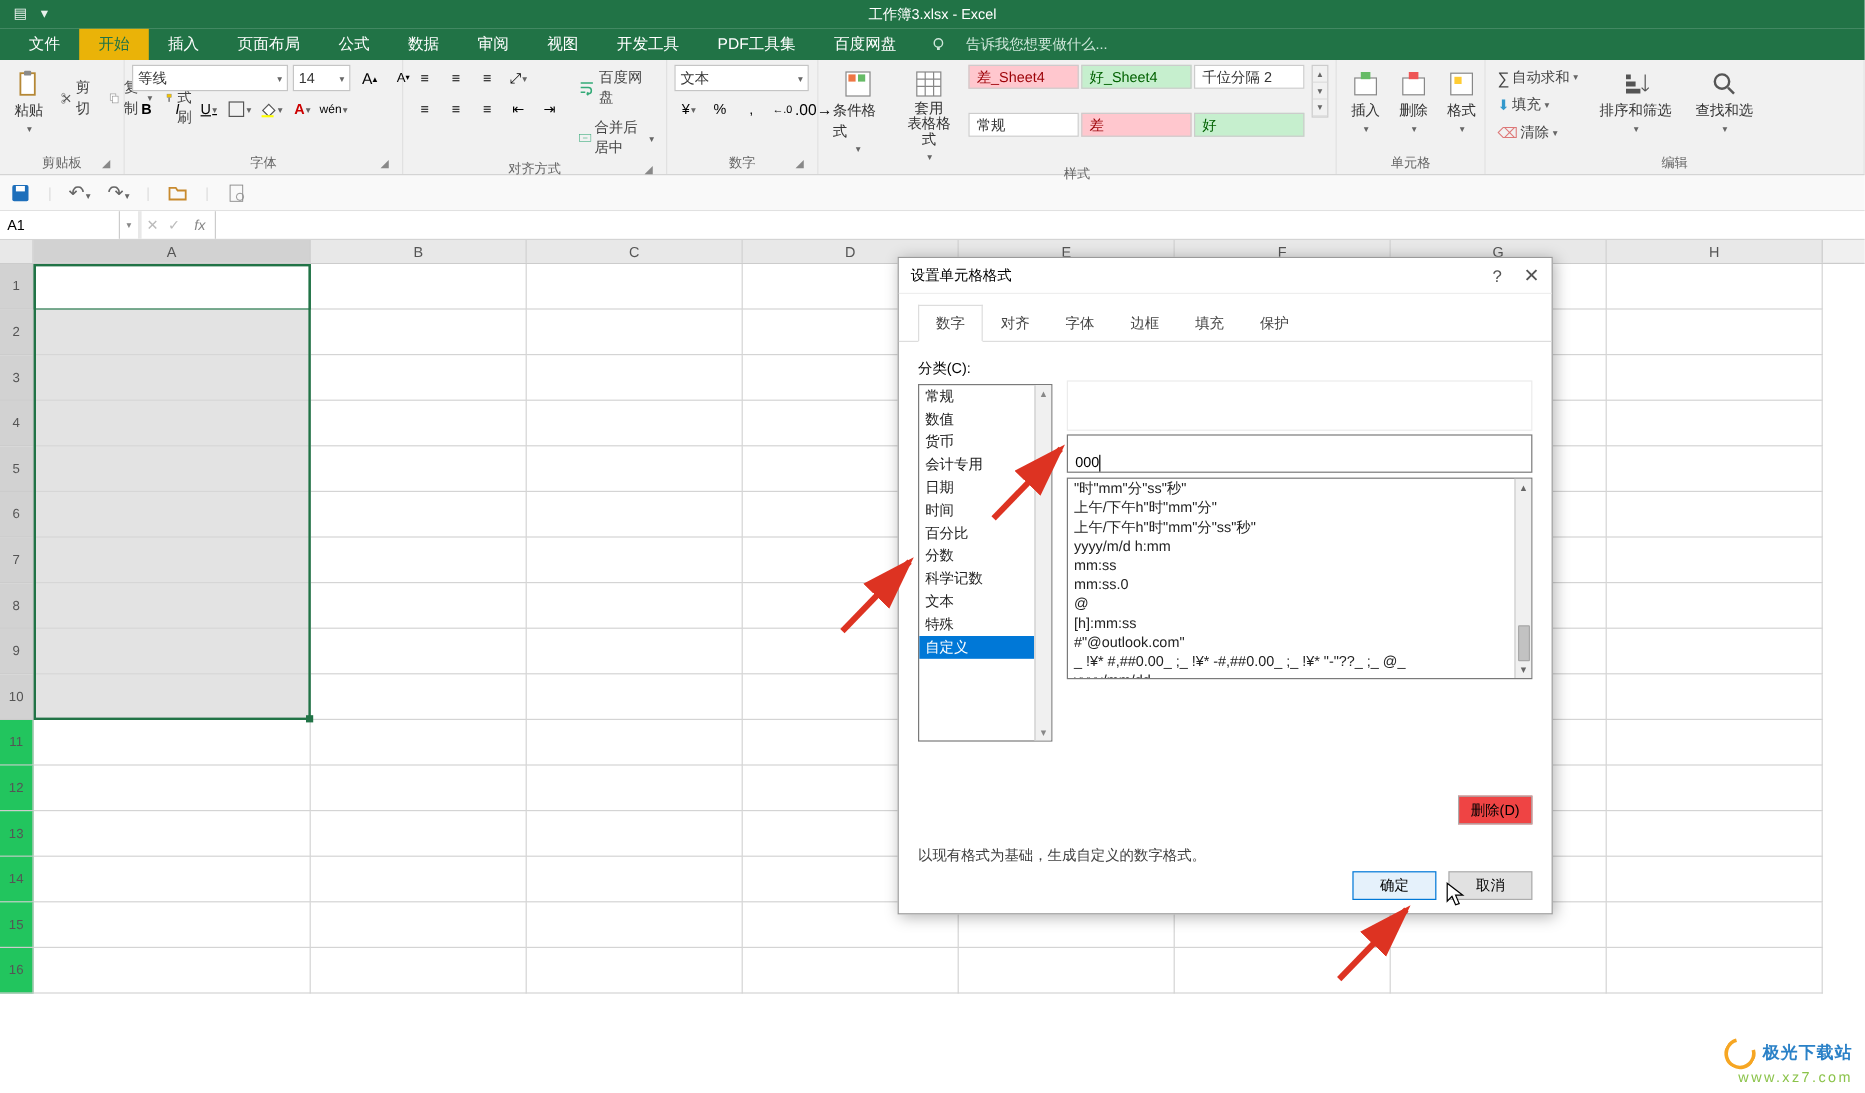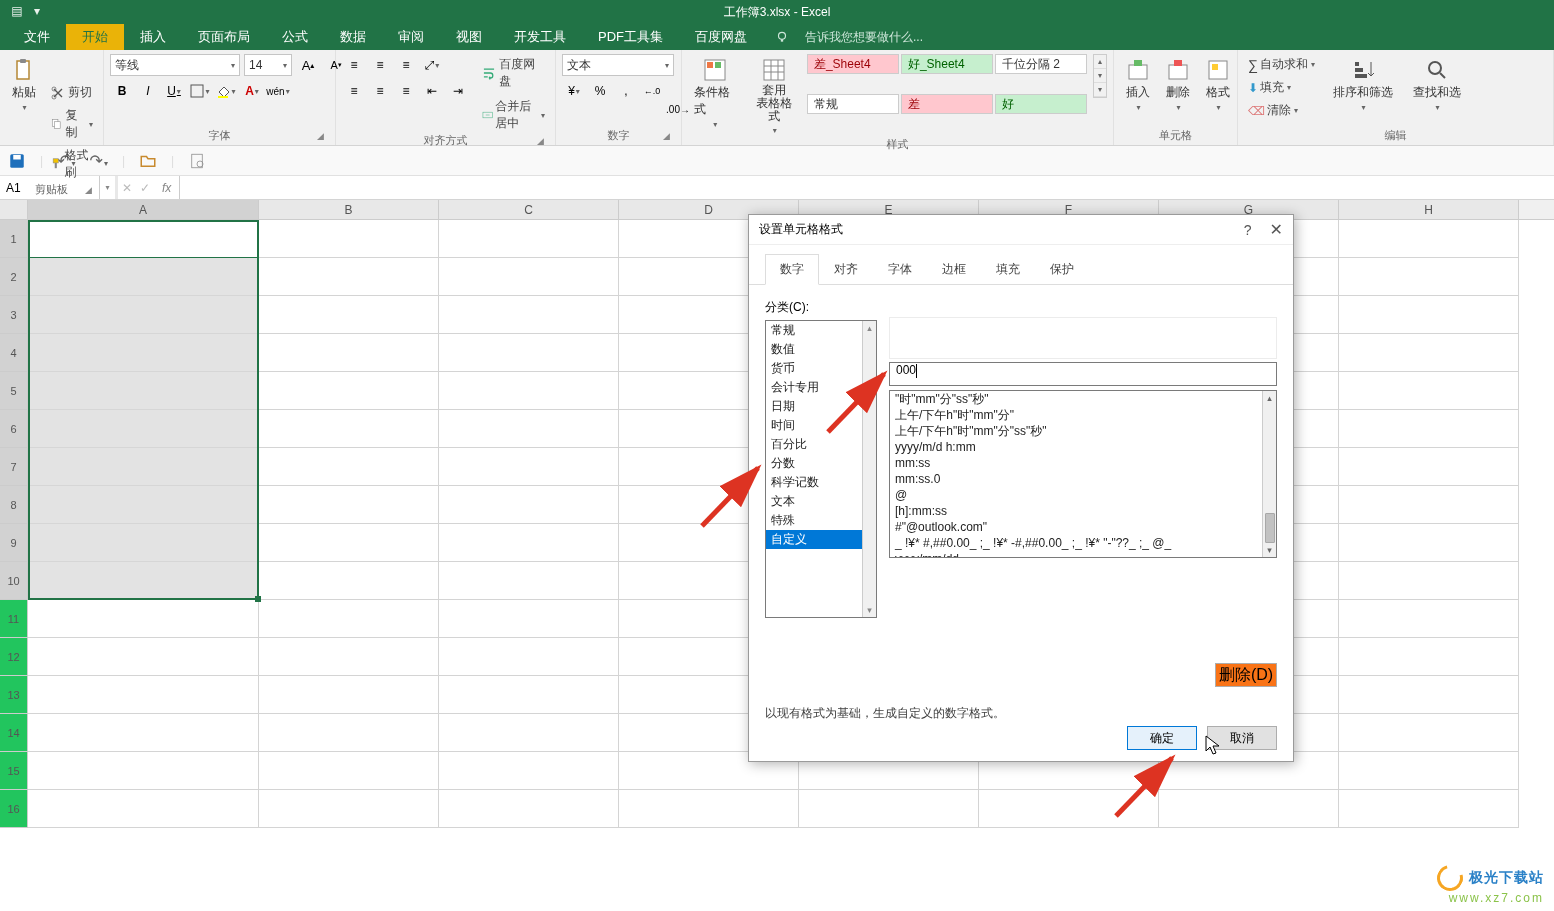--- a/index.html
+++ b/index.html
@@ -81,29 +81,29 @@
 .dialog-body { flex:1; padding:14px 16px; position:relative; }
 .cat-label { font-size:12px; margin-bottom:4px; }
 .cat-list { width:112px; height:298px; border:1px solid #7a7a7a; background:#fff; position:relative; }
 .cat-list-inner { position:absolute; inset:0; right:14px; overflow:hidden; }
 .cat-item { padding:1px 5px; font-size:12px; color:#222; cursor:default; }
 .cat-item.sel { background:#0078d7; color:#fff; }
 .cat-scroll { position:absolute; right:0; top:0; bottom:0; width:14px; background:#f0f0f0; border-left:1px solid #ccc; display:flex; flex-direction:column; justify-content:space-between; align-items:center; color:#888; font-size:9px; padding:2px 0; }
 
 .right-col { position:absolute; left:140px; top:14px; right:16px; }
 .sample-box { margin-top:18px; height:42px; border:1px solid #ececec; }
-.type-input { width:100%; height:24px; border:1px solid #7a7a7a; padding:0 6px; font-size:12px; }
+.type-input { width:100%; height:24px; border:1px solid #7a7a7a; padding:15px 6px; font-size:12px; }
 .type-input::after{ }
 .type-list { width:100%; height:168px; border:1px solid #7a7a7a; margin-top:4px; position:relative; }
 .type-list-inner { position:absolute; inset:0; right:14px; overflow:hidden; padding:0px 4px; }
 .type-item { font-size:12px; color:#222; padding:0px 1px; line-height:16px; }
 .type-scroll { position:absolute; right:0; top:0; bottom:0; width:14px; background:#f0f0f0; border-left:1px solid #ccc; display:flex; flex-direction:column; justify-content:space-between; align-items:center; color:#666; font-size:9px; padding:2px 0; }
 .type-scroll .thumb { width:10px; height:30px; background:#c2c2c2; border:1px solid #a8a8a8; border-radius:1px; }
 
-.del-btn { position:absolute; right:16px; top:378px; width:62px; height:24px; border:1px solid #adadad; background:#f97316; display:flex; align-items:center; justify-content:center; font-size:16px; }
+.del-btn { position:absolute; right:16px; top:378px; width:62px; height:24px; border:1px solid #adadad; background:#ef4444; display:flex; align-items:center; justify-content:center; font-size:12px; }
 .hint { position:absolute; left:16px; top:420px; font-size:12px; color:#404040; }
 
 .dialog-footer { height:46px; border-top:0; display:flex; align-items:center; justify-content:flex-end; padding:0 16px; gap:10px; }
 .btn { width:70px; height:24px; border:1px solid #adadad; background:#e1e1e1; display:flex; align-items:center; justify-content:center; font-size:12px; cursor:default; }
 .btn.primary { border:1px solid #0078d7; background:#e5f1fb; }
 
 .cursor-img { position:absolute; pointer-events:none; }
 .arrow-red { position:absolute; pointer-events:none; }
 .watermark { position:absolute; right:10px; bottom:6px; text-align:right; font-size:14px; letter-spacing:1px; }
 .watermark .l1 { color:#2a81c7; font-weight:bold; }
@@ -150,21 +150,21 @@
   <div class="ribbon-group" style="width:104px;">
     <div class="group-content">
       <div class="big-btn">
         <svg class="icon" viewBox="0 0 24 24">
             <rect x="5" y="3" width="12" height="18" fill="#fff" stroke="#b58836" stroke-width="1.5"></rect>
             <rect x="8" y="1" width="6" height="4" rx="1" fill="#8a8a8a"></rect>
           </svg>
         <span>粘贴</span>
         <span class="drop">▾</span>
       </div>
-      <div style="display:flex;flex-direction:column;gap:2px;margin-top:28px;">
+      <div style="display:flex;flex-direction:row;gap:2px;">
         <div class="btn-row">
             <svg class="icon" viewBox="0 0 24 24">
               <path d="M6 6l12 12M18 6L6 18" stroke="#555" stroke-width="2"></path>
               <circle cx="6" cy="18" r="3" fill="none" stroke="#555"></circle>
               <circle cx="6" cy="6" r="3" fill="none" stroke="#555"></circle>
             </svg>
             <span>剪切</span>
           </div>
         <div class="btn-row">
             <svg class="icon" viewBox="0 0 24 24">
@@ -277,21 +277,21 @@
     <div class="group-content" style="flex-direction:column;gap:4px;">
       <div class="combo" style="width:112px;">
           <span>文本</span>
           <span style="margin-left:auto" class="drop">▾</span>
         </div>
       <div style="display:flex;gap:2px;">
         <div class="mini-btn">¥<span class="drop">▾</span></div>
         <div class="mini-btn">%</div>
         <div class="mini-btn">,</div>
         <div class="mini-btn" style="font-size:9px;">←.0</div>
-        <div class="mini-btn" style="font-size:10px;margin-top:18px;">.00→</div>
+        <div class="mini-btn" style="font-size:13px;">.00→</div>
       </div>
     </div>
     <div class="group-label-row">
         <span class="group-label">数字</span>
         <span class="dlauncher">◢</span>
       </div>
   </div>
 
   <div class="ribbon-group" style="width:432px;">
     <div class="group-content" style="gap:6px;">

